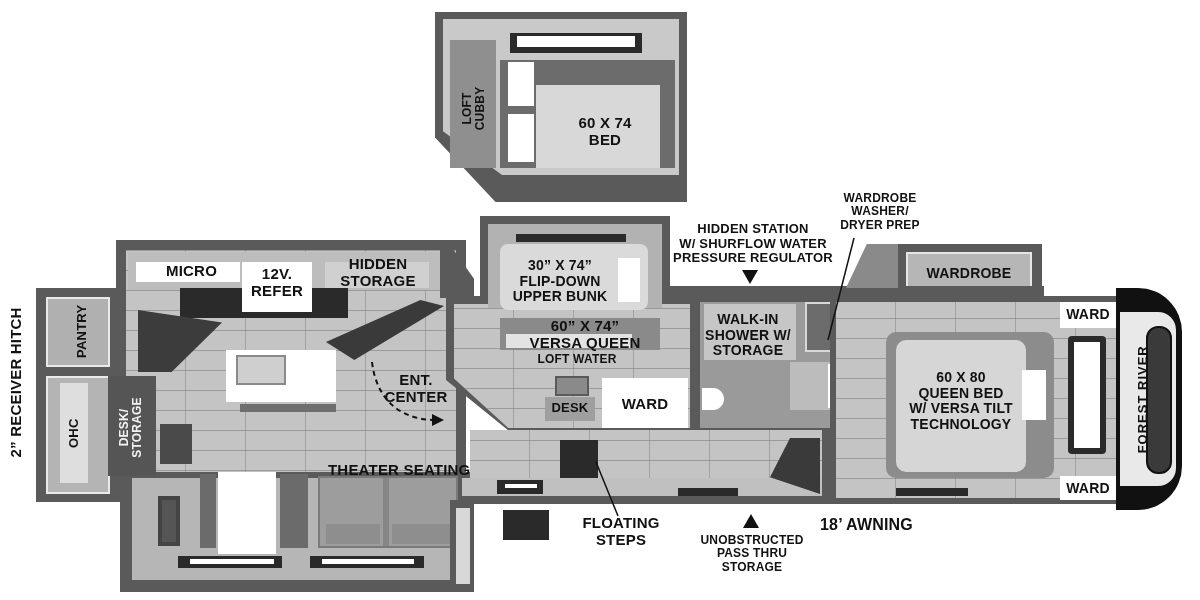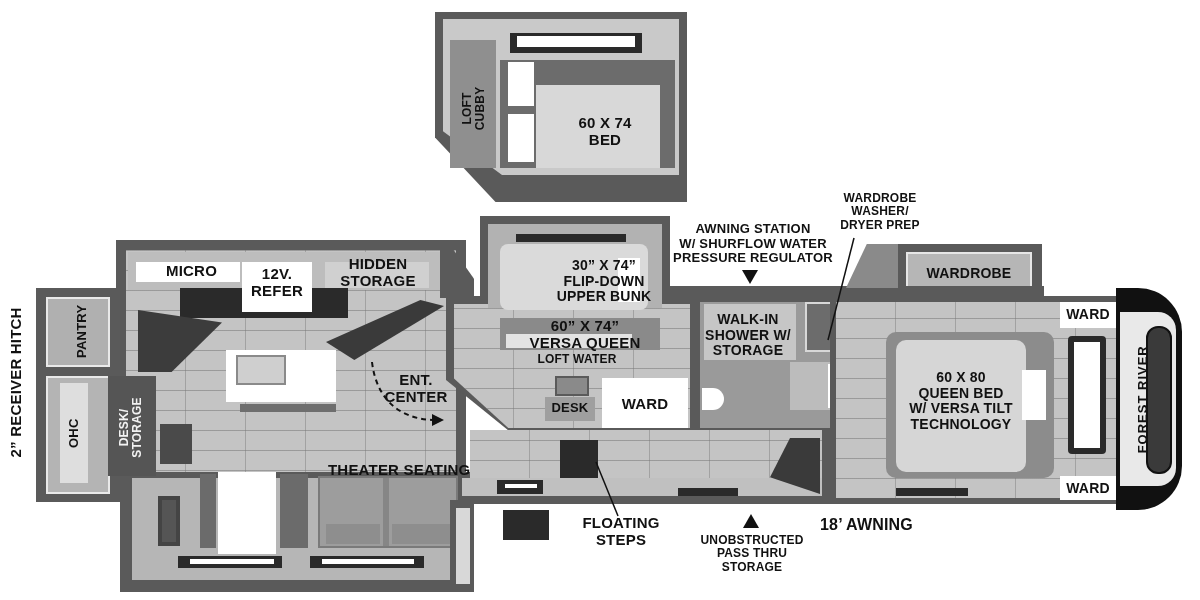--- a/index.html
+++ b/index.html
@@ -114,21 +114,21 @@
 <div class="abs wall" style="left:450px;top:500px;width:24px;height:92px;"></div>
 <div class="abs" style="left:456px;top:508px;width:14px;height:76px;background:#d8d8d8;"></div>
 
 <div class="abs wall" style="left:480px;top:216px;width:190px;height:90px;"></div>
 <div class="abs wall" style="left:446px;top:296px;width:384px;height:140px;clip-path:polygon(0 0,100% 0,100% 100%,18% 100%,0 60%);"></div>
 <div class="abs tile" style="left:454px;top:304px;width:236px;height:124px;clip-path:polygon(0 0,100% 0,100% 100%,23% 100%,0 60%);"></div>
 <div class="abs" style="left:488px;top:224px;width:174px;height:84px;background:#b2b2b2;"></div>
 <div class="abs dark" style="left:516px;top:234px;width:110px;height:8px;"></div>
 <div class="abs" style="left:500px;top:244px;width:148px;height:66px;background:#dadada;border-radius:8px;"></div>
 <div class="abs white" style="left:618px;top:258px;width:22px;height:44px;"></div>
-<div class="lbl" style="left:500px;top:258px;width:120px;font-size:14px;padding-left:44px;">
+<div class="lbl" style="left:500px;top:258px;width:120px;font-size:14px;">
   <div>30” X 74”</div>
   <div>FLIP-DOWN</div>
   <div>UPPER BUNK</div>
 </div>
 <div class="abs" style="left:500px;top:318px;width:160px;height:32px;background:#8a8a8a;"></div>
 <div class="abs" style="left:506px;top:334px;width:126px;height:14px;background:#e3e3e3;"></div>
 <div class="lbl big" style="left:500px;top:318px;width:170px;">
   <div>60” X 74”</div>
   <div>VERSA QUEEN</div>
 </div>
@@ -188,21 +188,21 @@
 <div class="abs white" style="left:1060px;top:476px;width:56px;height:24px;"></div>
 <div class="lbl" style="left:1060px;top:481px;width:56px;font-size:14px;">WARD</div>
 <div class="abs dark" style="left:896px;top:488px;width:72px;height:8px;"></div>
 
 <div class="abs" style="left:1116px;top:288px;width:66px;height:222px;background:#111;border-radius:0 44px 44px 0;"></div>
 <div class="abs" style="left:1120px;top:312px;width:56px;height:174px;background:#e9e9e9;border-radius:0 18px 18px 0;"></div>
 <div class="abs" style="left:1146px;top:326px;width:26px;height:148px;background:#3a3a3a;border-radius:12px;border:2px solid #111;"></div>
 <div class="lbl vert" style="left:1088px;top:392px;width:110px;font-size:13px;letter-spacing:1px;">FOREST RIVER</div>
 
 <div class="lbl" style="left:668px;top:222px;width:170px;font-size:13px;">
-  <div>AWNING STATION</div>
+  <div>HIDDEN STATION</div>
   <div>W/ SHURFLOW WATER</div>
   <div>PRESSURE REGULATOR</div>
 </div>
 <div class="abs tri down" style="left:742px;top:270px;"></div>
 
 <div class="lbl" style="left:830px;top:192px;width:100px;font-size:12px;">
   <div>WARDROBE</div>
   <div>WASHER/</div>
   <div>DRYER PREP</div>
 </div>

